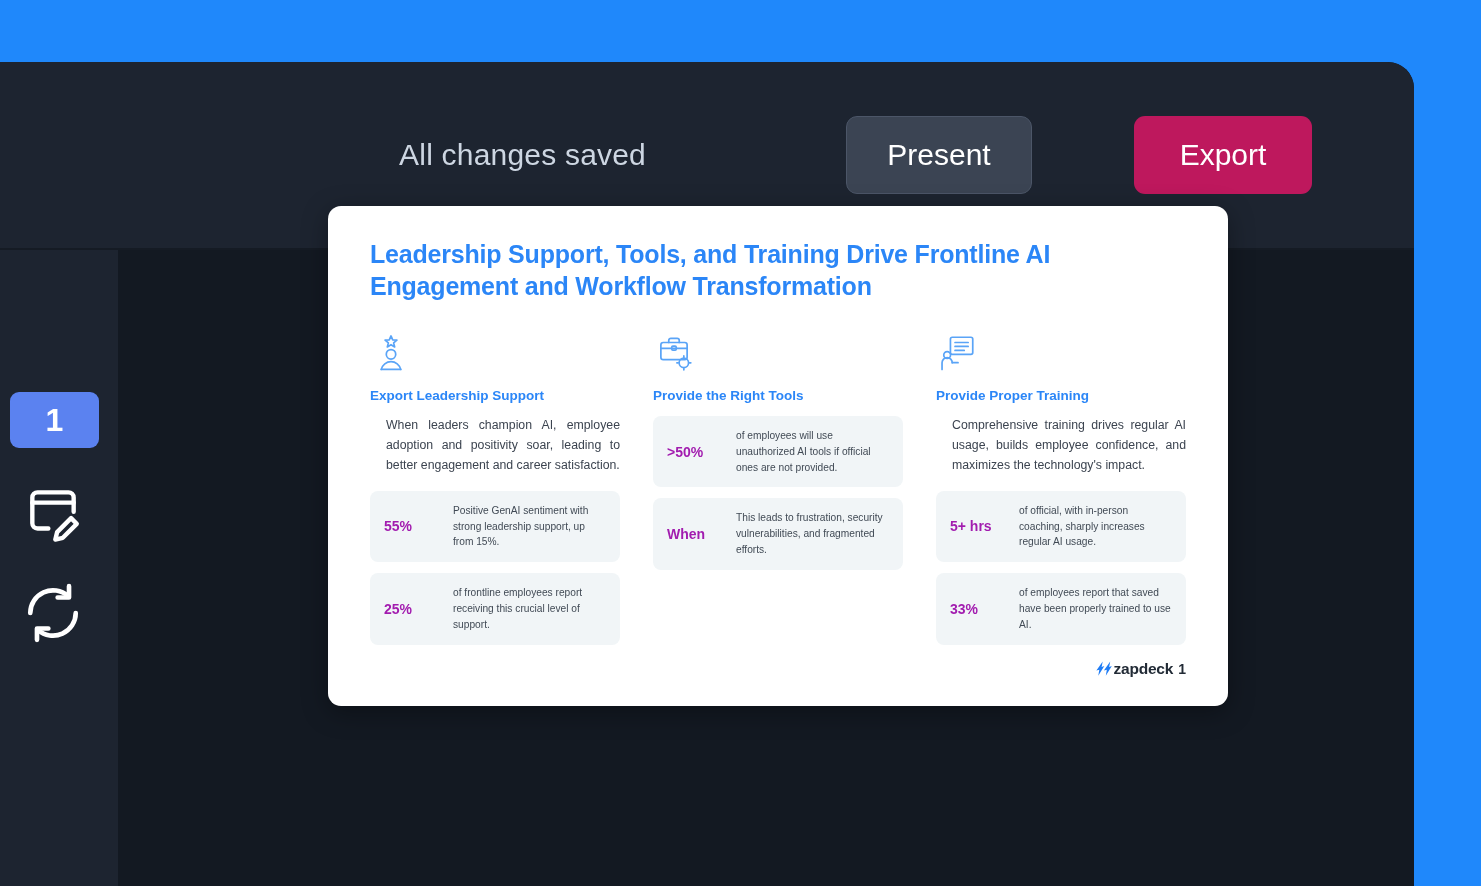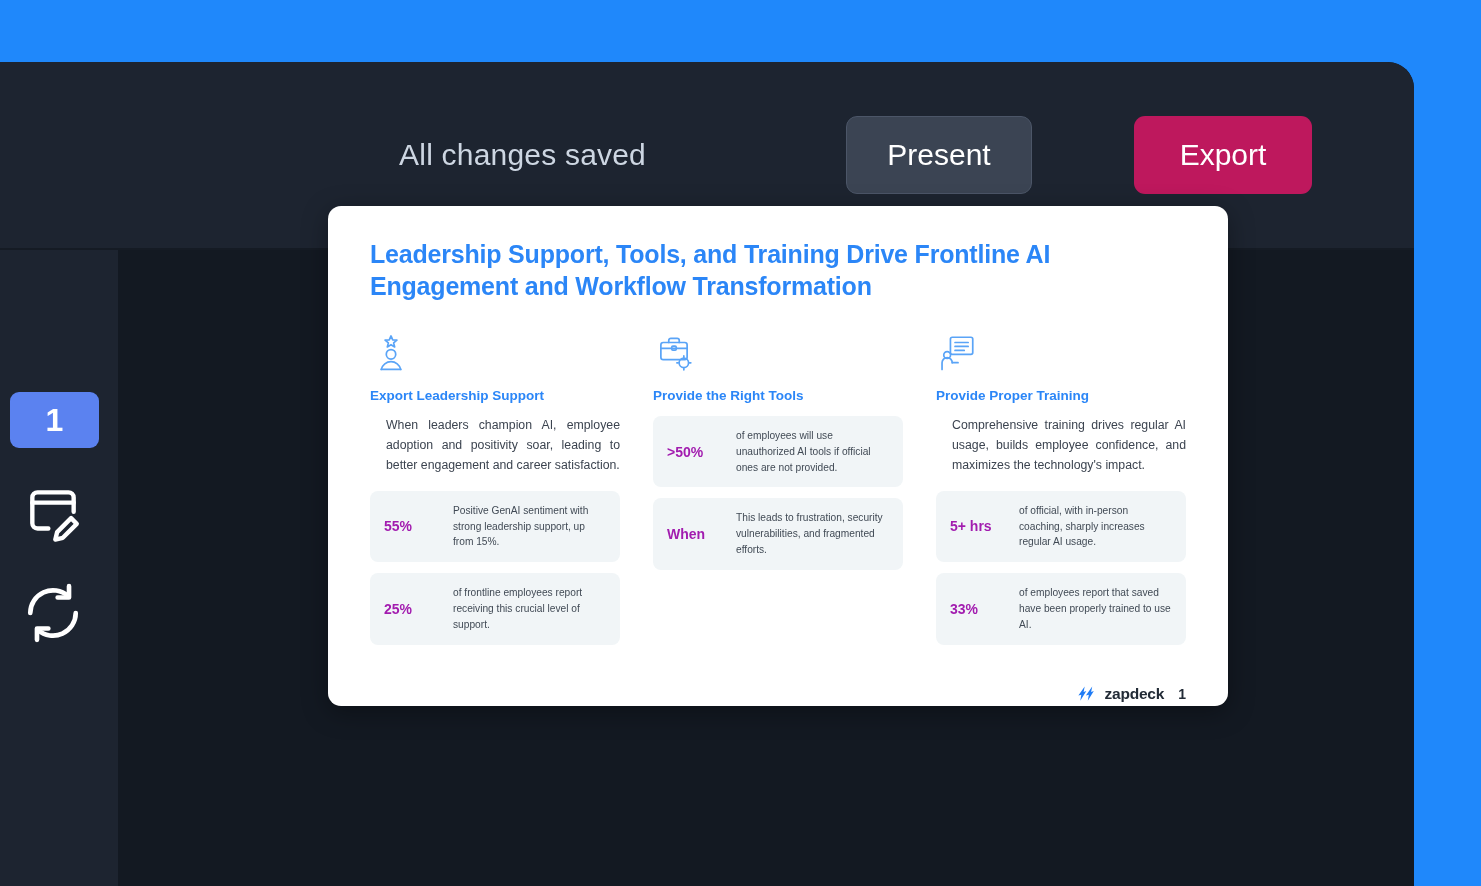--- a/index.html
+++ b/index.html
@@ -107,22 +107,22 @@
     box-sizing:border-box;
   }
   .stat-value{
     color:#a21caf;font-size:14px;font-weight:700;
     width:58px;flex:0 0 58px;line-height:1.3;
   }
   .stat-label{color:#414a55;font-size:10.2px;line-height:1.55;}
 
   
   #slide-footer{
-    position:absolute;right:42px;bottom:3px;
-    display:flex;align-items:center;gap:9px;
+    position:absolute;right:42px;bottom:28px;
+    display:flex;align-items:center;
   }
   #zapdeck-mark{width:19px;height:19px;color:#1f7cf5;}
   #zapdeck-mark svg{width:100%;height:100%;display:block;}
   #zapdeck-word{color:#222b36;font-size:15.5px;font-weight:700;letter-spacing:-.2px;}
   #slide-number{color:#222b36;font-size:14px;font-weight:700;margin-left:5px;}
 </style>
 </head>
 <body>
 
 <div id="left-peek-card"></div>

